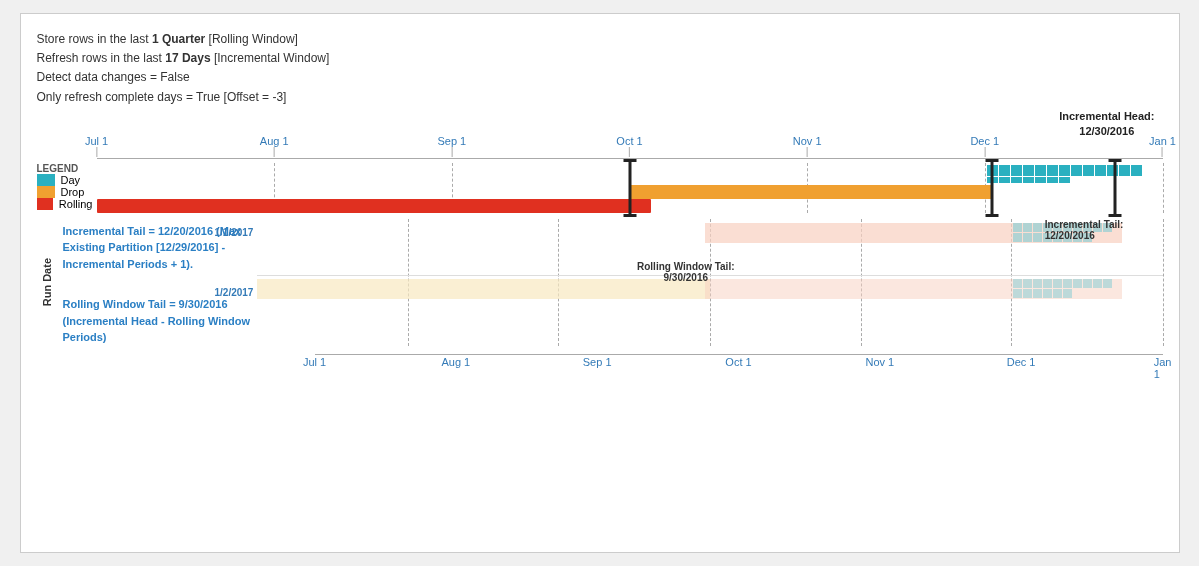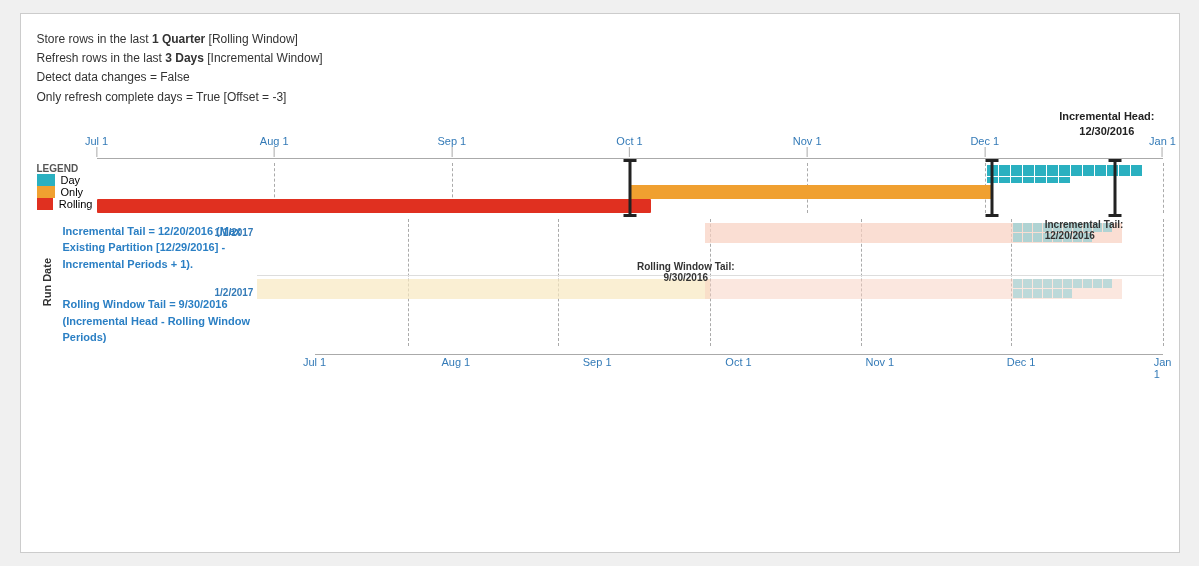--- a/index.html
+++ b/index.html
@@ -101,21 +101,21 @@
 <body>
 
 <div class="main-container">
 
   <div class="header-section">
     <div class="header-info">
       <div>
         Store rows in the last <span class="bold">1 Quarter</span> [Rolling Window]
       </div>
       <div>
-        Refresh rows in the last <span class="bold">3 Days</span> [Incremental Window]
+        Refresh rows in the last <span class="bold">17 Days</span> [Incremental Window]
       </div>
       <div>Detect data changes = False</div>
       <div>Only refresh complete days = True [Offset = -3]</div>
     </div>
     <div style="width:140px"></div>
   </div>
 
   <div style="position:relative; margin-left: 60px; height:0;">
     <div class="float-label" style="right: 8px; top: -8px; text-align:center; line-height:1.4;">
       Incremental Head:<br>12/30/2016
@@ -157,21 +157,21 @@
   <div style="display:flex; margin-top:4px;">
 
     <div style="width:60px; padding-right:4px;">
       <div class="legend-title">LEGEND</div>
       <div class="legend-item">
         <span class="legend-color" style="background:#2ab0c0;"></span>
         <span>Day</span>
       </div>
       <div class="legend-item">
         <span class="legend-color" style="background:#f0a030;"></span>
-        <span>Only</span>
+        <span>Drop</span>
       </div>
       <div class="legend-item">
         <span class="legend-color" style="background:#e03020;"></span>
         <span>Rolling</span>
       </div>
     </div>
 
     <div style="flex:1; position:relative; height: 50px;">
 
       <div class="vline" style="left:16.67%;"></div>

